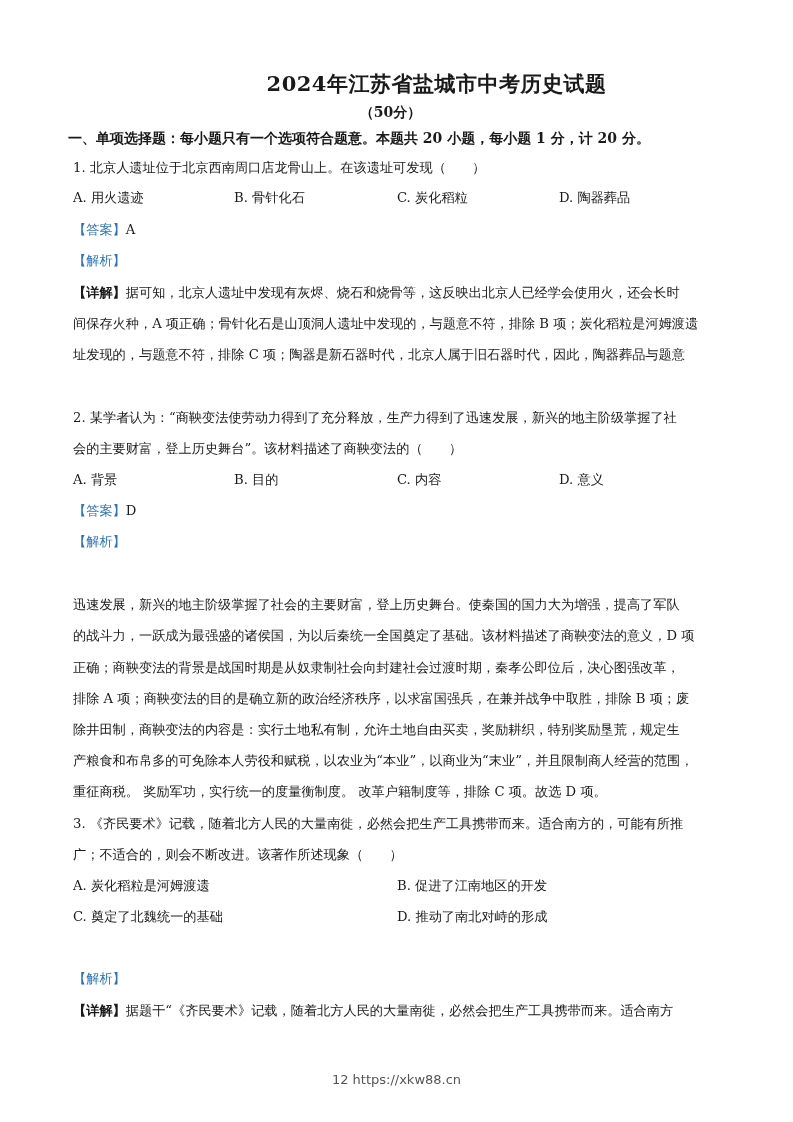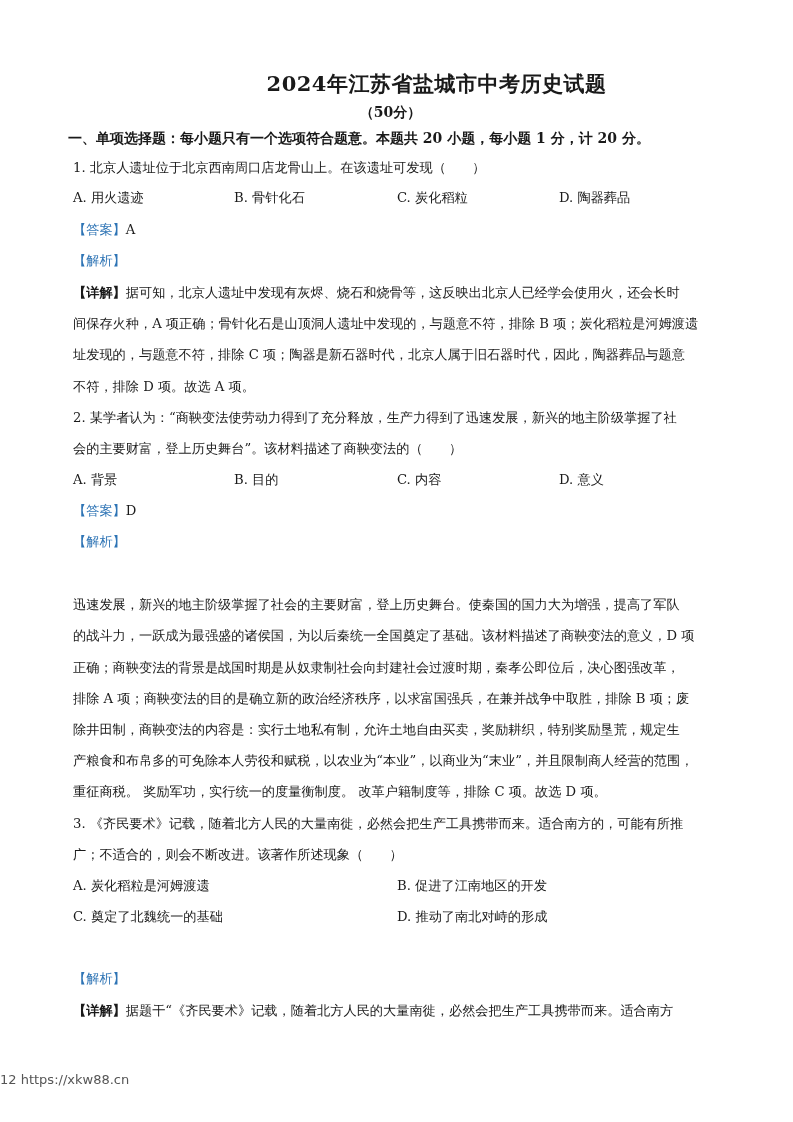--- a/index.html
+++ b/index.html
@@ -10,21 +10,21 @@
            font-size: 21px; font-weight: bold; letter-spacing: 0.5px; padding-left: 40px; }
   .subtitle { position: absolute; top: 104px; left: 0; width: 781px; text-align: center;
               font-size: 14px; font-weight: bold; }
   .section { position: absolute; top: 130px; left: 68px; width: 680px;
              font-size: 14px; font-weight: bold; white-space: nowrap; }
   .line { position: absolute; left: 73px; width: 660px; font-size: 13.2px; line-height: 20px;
           white-space: nowrap; }
   .opt { position: absolute; font-size: 13.2px; line-height: 20px; white-space: nowrap; }
   .tag { color: #2e74b5; margin-top: 36px; }
   .ans { color: #1a1a1a; }
-  .footer { position: absolute; top: 1072px; left: 0; width: 793px; text-align: left;
+  .footer { position: absolute; top: 1072px; left: 0; width: 793px; text-align: center;
             font-family: "DejaVu Sans", "Liberation Sans", sans-serif; font-size: 13px; color: #555; }
 </style>
 </head>
 <body>
 
 <div class="page">
   <div class="title">2024年江苏省盐城市中考历史试题</div>
   <div class="subtitle">（50分）</div>
   <div class="section">一、单项选择题：每小题只有一个选项符合题意。本题共 20 小题，每小题 1 分，计 20 分。</div>
 
@@ -37,21 +37,20 @@
     <span class="tag">【答案】</span><span class="ans">A</span>
   </div>
   <div class="line" style="top:251px">
     <span class="tag">【解析】</span>
   </div>
   <div class="line" style="top:283px">
     <b>【详解】</b><span>据可知，北京人遗址中发现有灰烬、烧石和烧骨等，这反映出北京人已经学会使用火，还会长时</span>
   </div>
   <div class="line" style="top:314px">间保存火种，A 项正确；骨针化石是山顶洞人遗址中发现的，与题意不符，排除 B 项；炭化稻粒是河姆渡遗</div>
   <div class="line" style="top:345px">址发现的，与题意不符，排除 C 项；陶器是新石器时代，北京人属于旧石器时代，因此，陶器葬品与题意</div>
-  <div class="line" style="top:377px">不符，排除 D 项。故选 A 项。</div>
 
   <div class="line" style="top:408px">2. 某学者认为：“商鞅变法使劳动力得到了充分释放，生产力得到了迅速发展，新兴的地主阶级掌握了社</div>
   <div class="line" style="top:439px">会的主要财富，登上历史舞台”。该材料描述了商鞅变法的（　　）</div>
   <div class="opt" style="top:470px;left:73px">A. 背景</div>
   <div class="opt" style="top:470px;left:234px">B. 目的</div>
   <div class="opt" style="top:470px;left:397px">C. 内容</div>
   <div class="opt" style="top:470px;left:559px">D. 意义</div>
   <div class="line" style="top:501px">
     <span class="tag">【答案】</span><span class="ans">D</span>
   </div>

